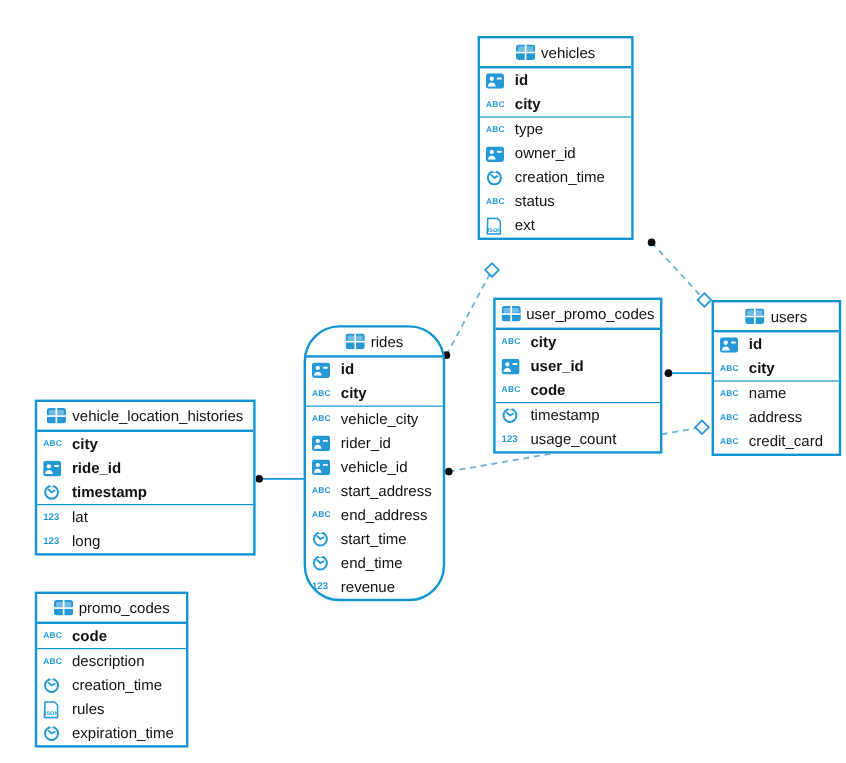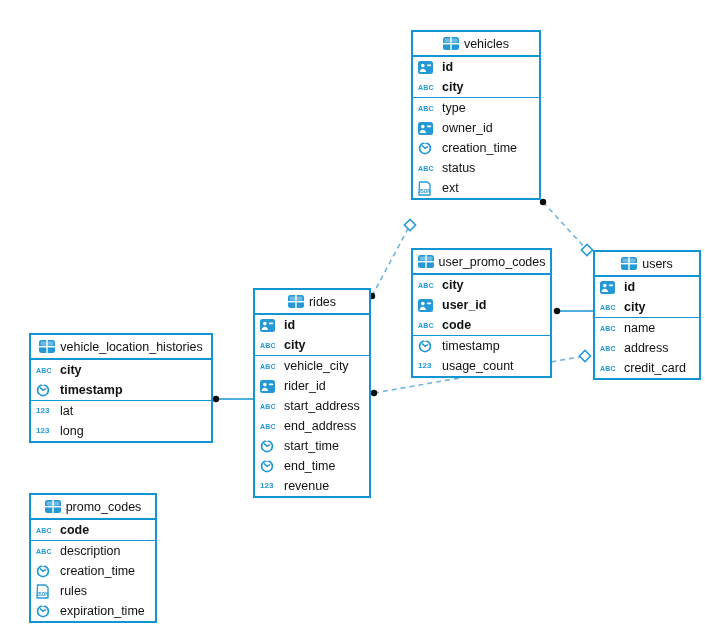--- a/index.html
+++ b/index.html
@@ -56,21 +56,21 @@
         <circle cx="543" cy="202" r="3.2" fill="#0d0d0d"></circle>
         <rect x="-4" y="-4" width="8" height="8" fill="#ffffff" stroke="#2499d6" stroke-width="1.5" transform="translate(587,250) rotate(45)"></rect>
       </g>
       <g>
         <line x1="374" y1="393" x2="585" y2="356" stroke="#6ab1e0" stroke-width="1.5" stroke-dasharray="5 4"></line>
         <circle cx="374" cy="393" r="3.2" fill="#0d0d0d"></circle>
         <rect x="-4" y="-4" width="8" height="8" fill="#ffffff" stroke="#2499d6" stroke-width="1.5" transform="translate(585,356) rotate(45)"></rect>
       </g>
     </svg>
   <div id="tables">
-      <div class="erd-table" style="left: 411px; top: 30px; width: 130px;">
+      <div class="erd-table" style="left: 398px; top: 30px; width: 130px;">
         <div class="erd-header">
           <span style="display: inline-flex;">
             <svg width="16" height="13" viewBox="0 0 16 13">
               <rect x="0" y="0" width="16" height="13" rx="2.5" fill="#2499d6"></rect>
               <rect x="1.6" y="1.6" width="12.8" height="4" rx="1" fill="#ffffff" opacity="0.35"></rect>
               <rect x="0" y="6" width="16" height="1.4" fill="#fff"></rect>
               <rect x="7.3" y="0" width="1.4" height="13" fill="#fff"></rect>
             </svg>
           </span>
           <span>vehicles</span>
@@ -242,21 +242,21 @@
             <span>address</span>
           </div>
           <div class="erd-row">
             <span class="type-badge">
               <span class="abc">ABC</span>
             </span>
             <span>credit_card</span>
           </div>
         </div>
       </div>
-      <div class="erd-table" style="left: 253px; top: 288px; width: 118px;">
+      <div class="erd-table" style="left: 253px; top: 271px; width: 118px; border-radius: 30px;">
         <div class="erd-header">
           <span style="display: inline-flex;">
             <svg width="16" height="13" viewBox="0 0 16 13">
               <rect x="0" y="0" width="16" height="13" rx="2.5" fill="#2499d6"></rect>
               <rect x="1.6" y="1.6" width="12.8" height="4" rx="1" fill="#ffffff" opacity="0.35"></rect>
               <rect x="0" y="6" width="16" height="1.4" fill="#fff"></rect>
               <rect x="7.3" y="0" width="1.4" height="13" fill="#fff"></rect>
             </svg>
           </span>
           <span>rides</span>
@@ -293,20 +293,31 @@
                 <rect x="0" y="0" width="15" height="13" rx="2.5" fill="#2499d6"></rect>
                 <circle cx="4.8" cy="4.6" r="1.8" fill="#fff"></circle>
                 <path d="M1.6 11c0-2 1.5-3.3 3.2-3.3S8 9 8 11Z" fill="#fff"></path>
                 <rect x="9" y="3.6" width="4.2" height="1.6" rx="0.8" fill="#fff"></rect>
               </svg>
             </span>
             <span>rider_id</span>
           </div>
           <div class="erd-row">
             <span class="type-badge">
+              <svg width="15" height="13" viewBox="0 0 15 13">
+                <rect x="0" y="0" width="15" height="13" rx="2.5" fill="#2499d6"></rect>
+                <circle cx="4.8" cy="4.6" r="1.8" fill="#fff"></circle>
+                <path d="M1.6 11c0-2 1.5-3.3 3.2-3.3S8 9 8 11Z" fill="#fff"></path>
+                <rect x="9" y="3.6" width="4.2" height="1.6" rx="0.8" fill="#fff"></rect>
+              </svg>
+            </span>
+            <span>vehicle_id</span>
+          </div>
+          <div class="erd-row">
+            <span class="type-badge">
               <span class="abc">ABC</span>
             </span>
             <span>start_address</span>
           </div>
           <div class="erd-row">
             <span class="type-badge">
               <span class="abc">ABC</span>
             </span>
             <span>end_address</span>
           </div>
@@ -351,20 +362,31 @@
             </svg>
           </span>
           <span>vehicle_location_histories</span>
         </div>
         <div class="erd-section">
           <div class="erd-row pk">
             <span class="type-badge">
               <span class="abc">ABC</span>
             </span>
             <span>city</span>
+          </div>
+          <div class="erd-row pk">
+            <span class="type-badge">
+              <svg width="15" height="13" viewBox="0 0 15 13">
+                <rect x="0" y="0" width="15" height="13" rx="2.5" fill="#2499d6"></rect>
+                <circle cx="4.8" cy="4.6" r="1.8" fill="#fff"></circle>
+                <path d="M1.6 11c0-2 1.5-3.3 3.2-3.3S8 9 8 11Z" fill="#fff"></path>
+                <rect x="9" y="3.6" width="4.2" height="1.6" rx="0.8" fill="#fff"></rect>
+              </svg>
+            </span>
+            <span>ride_id</span>
           </div>
           <div class="erd-row pk">
             <span class="type-badge">
               <svg width="14" height="14" viewBox="0 0 14 14">
                 <circle cx="7" cy="7.2" r="5.4" fill="#fff" stroke="#2499d6" stroke-width="1.7"></circle>
                 <path d="M7 7.2 L4.4 4.9" stroke="#2499d6" stroke-width="1.5" stroke-linecap="round"></path>
                 <path d="M7 7.2 L9.6 5.8" stroke="#2499d6" stroke-width="1.5" stroke-linecap="round"></path>
                 <rect x="5.6" y="0" width="2.8" height="2.2" fill="#fff"></rect>
               </svg>
             </span>

